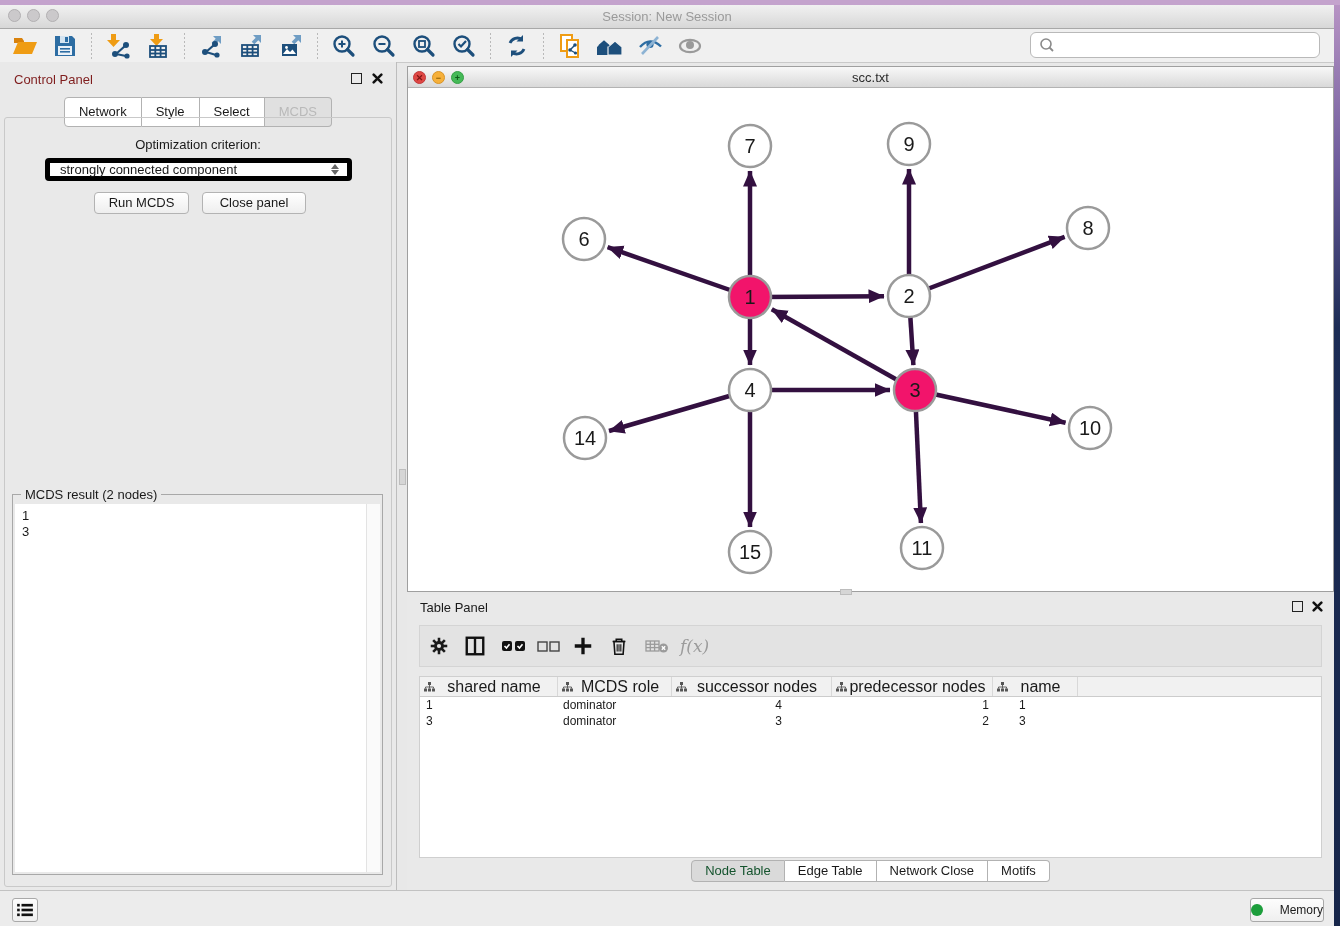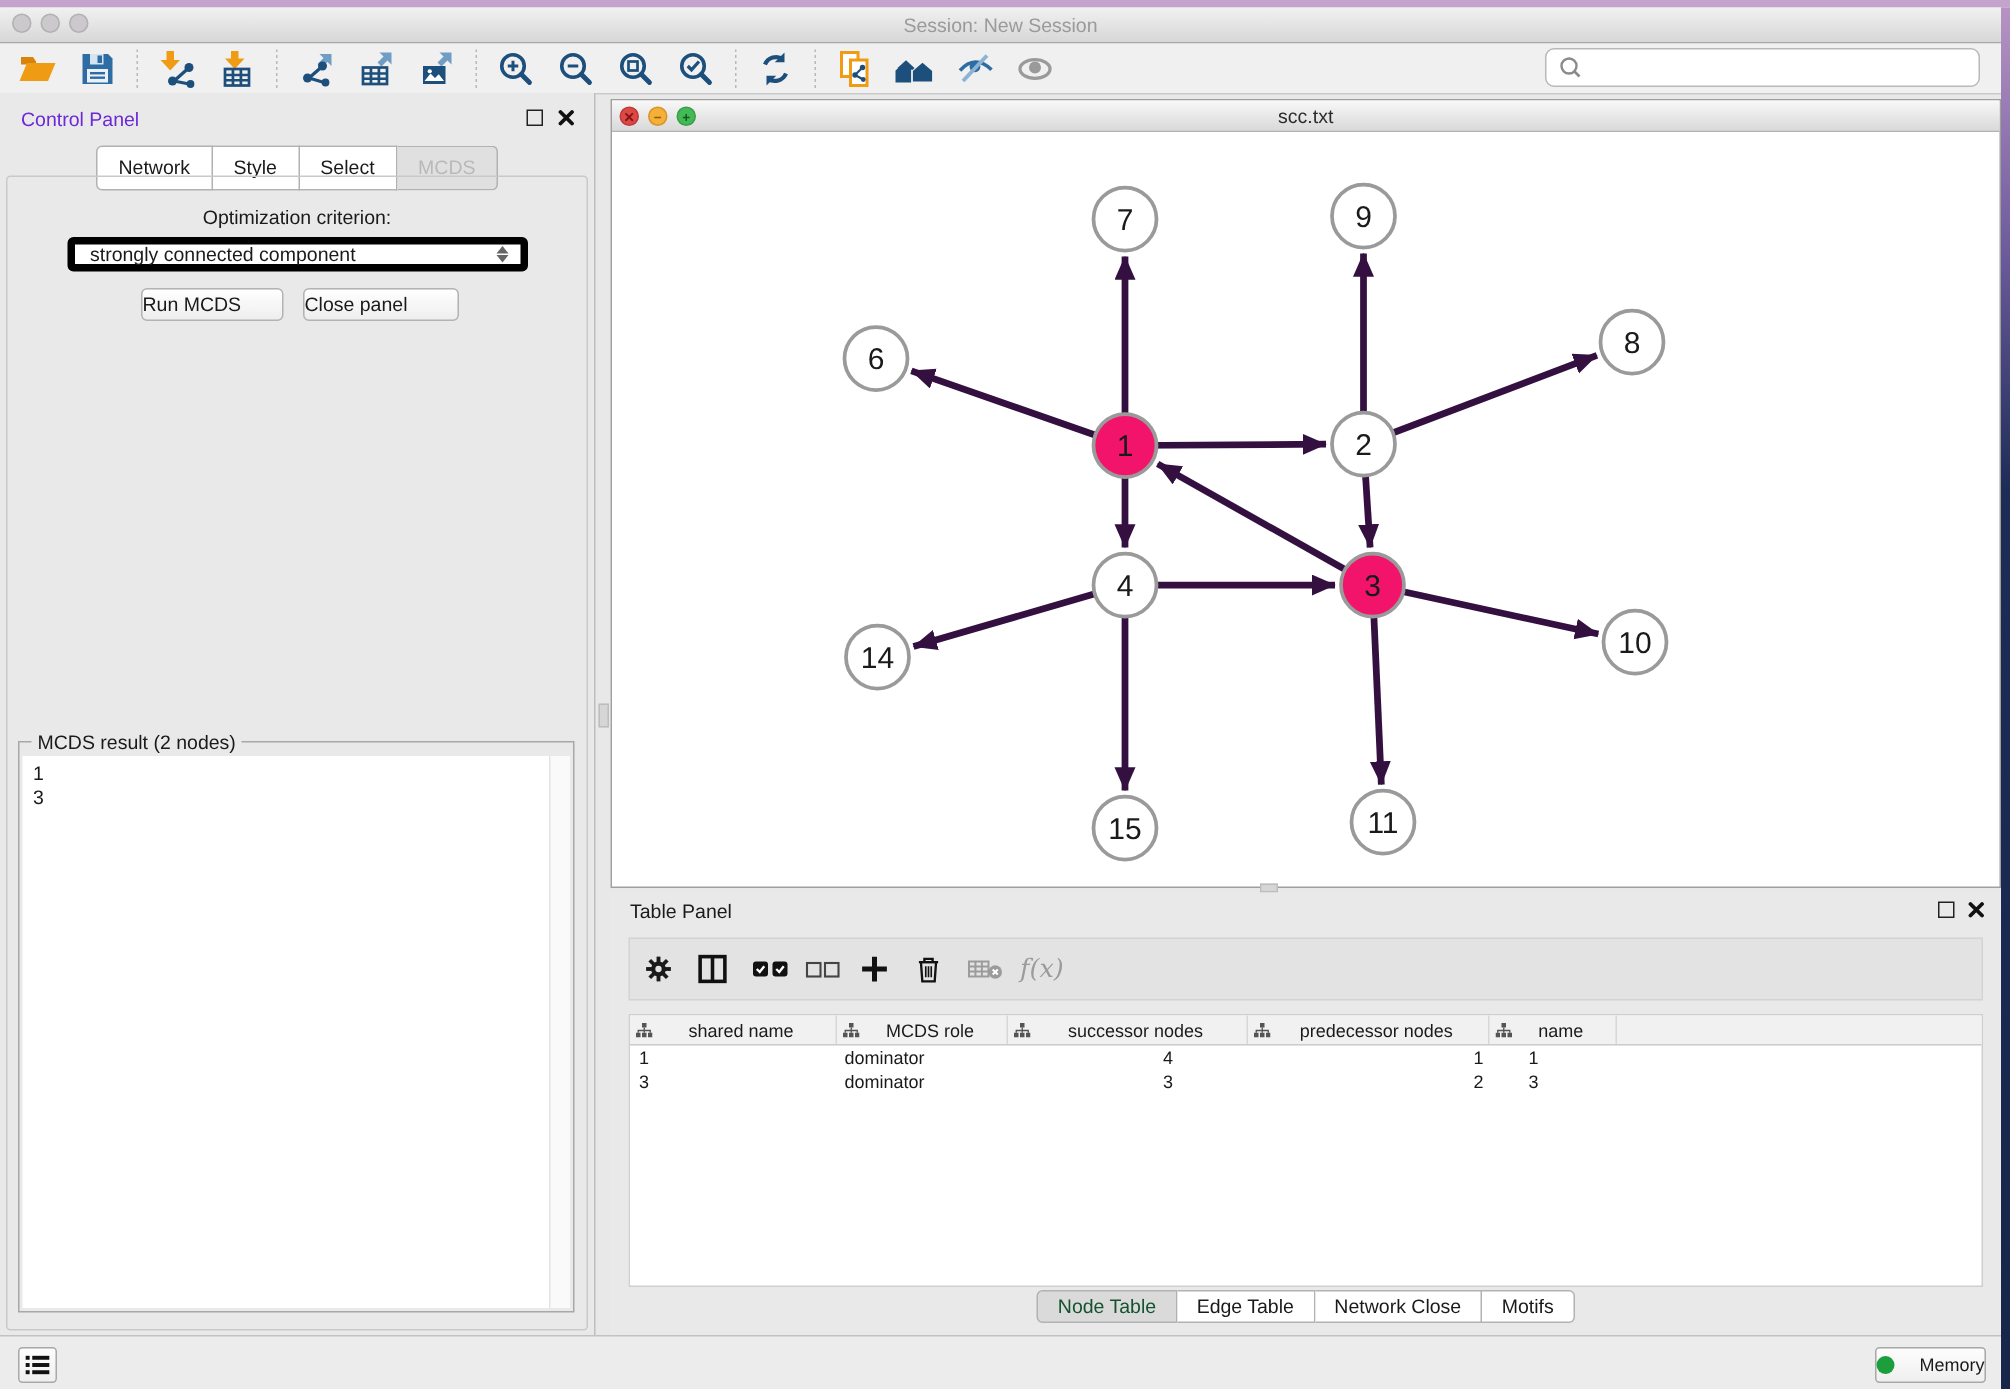--- a/index.html
+++ b/index.html
@@ -25,39 +25,39 @@
       border-bottom:1px solid #c9c9c9;display:flex;align-items:center}
   .tbi{width:30px;height:28px;display:flex;align-items:center;justify-content:center;flex:0 0 auto;margin:0 5px}
   .tbsep{width:1px;height:26px;flex:0 0 auto;margin:0 6px;
       background:repeating-linear-gradient(#b9b9b9 0 2px,transparent 2px 4px)}
   .searchbox{position:absolute;right:14px;top:3px;width:288px;height:24px;background:#fff;
       border:1px solid #b9b9b9;border-radius:6px;display:flex;align-items:center}
   .searchbox input{border:none;outline:none;flex:1;height:18px;font:13px "Liberation Sans",sans-serif;background:transparent}
 
   
   .control-panel{left:0;top:62px;width:397px;height:828px;background:#e9e9e9;border-right:1px solid #bdbdbd;box-sizing:border-box}
-  .panel-title{position:absolute;left:14px;top:10px;color:#6d28d9}
+  .panel-title{position:absolute;left:14px;top:10px;color:#7f1d1d}
   .wicon{position:absolute;top:11px;width:11px;height:11px;cursor:pointer}
   .float-box{border:1.5px solid #222;box-sizing:border-box;background:transparent}
   .mtabs{position:absolute;left:0;top:35px;width:100%;display:flex;justify-content:center}
   .mtab{padding:6px 14px;background:#fff;border:1px solid #b2b2b2;border-left:none;font-size:13px;line-height:16px;cursor:pointer}
   .mtab:first-child{border-left:1px solid #b2b2b2;border-radius:4px 0 0 4px}
   .mtab:last-child{border-radius:0 4px 4px 0}
   .mtab.active{background:#e0e0e0;color:#b9b9b9}
   .cp-body{position:absolute;left:4px;top:55px;width:388px;height:770px;
       border:1px solid #c9c9c9;border-radius:3px;box-sizing:border-box}
   .opt-label{position:absolute;left:0;top:75px;width:100%;text-align:center}
   .combo{position:absolute;left:45px;top:96px;width:307px;height:23px;background:#fff;
       border:5px solid #000000;border-radius:4px;box-sizing:border-box;display:flex;align-items:center;cursor:pointer}
   .combo .val{padding-left:10px;flex:1}
   .stepper{width:14px;margin-right:5px;display:flex;flex-direction:column;align-items:center;gap:1px}
   .tri-up{width:0;height:0;border-left:4px solid transparent;border-right:4px solid transparent;border-bottom:5px solid #666}
   .tri-dn{width:0;height:0;border-left:4px solid transparent;border-right:4px solid transparent;border-top:5px solid #666}
   .mbtn{position:absolute;top:130px;height:22px;background:linear-gradient(#ffffff,#eeeeee);
-      border:1px solid #b3b3b3;border-radius:4px;box-sizing:border-box;line-height:20px;cursor:pointer}
+      border:1px solid #b3b3b3;border-radius:4px;box-sizing:border-box;text-align:center;line-height:20px;cursor:pointer}
   .result-group{position:absolute;left:12px;top:432px;width:371px;height:381px;
       border:1px solid #a8a8a8;box-sizing:border-box}
   .result-label{position:absolute;left:8px;top:-8px;background:#e9e9e9;padding:0 4px}
   .result-white{position:absolute;left:2px;top:9px;right:2px;bottom:2px;background:#fff;overflow:hidden}
   .result-scroll{position:absolute;right:0;top:0;width:13px;height:100%;background:#fafafa;border-left:1px solid #e3e3e3}
   .result-pre{margin:0;padding:4px 7px;font:13px "Liberation Sans",sans-serif;line-height:16px;white-space:pre}
 
   
   .net-frame{left:407px;top:66px;width:927px;height:526px;background:#fff;
       border:1px solid #9f9f9f;box-sizing:border-box}
@@ -73,21 +73,21 @@
   
   .table-panel{left:407px;top:595px;width:927px;height:295px;background:#e9e9e9}
   .tp-toolbar{position:absolute;left:12px;top:30px;width:903px;height:42px;background:#e3e3e3;
       border:1px solid #d4d4d4;box-sizing:border-box;display:flex;align-items:center}
   .tpi{width:34px;height:34px;display:flex;align-items:center;justify-content:flex-start;flex:0 0 auto;margin:0 1px;cursor:pointer}
   .fx-label{font-family:"DejaVu Serif",serif;font-style:italic;font-size:17px;color:#9b9b9b}
   .grid{position:absolute;left:12px;top:81px;width:903px;height:182px;background:#fff;
       border:1px solid #cfcfcf;box-sizing:border-box}
   .grid-header{display:flex;height:19px;background:#f1f1f1;border-bottom:1px solid #cccccc}
   .gh{display:flex;align-items:center;border-right:1px solid #d8d8d8;box-sizing:border-box;
-      font-size:12px;padding:0 4px;cursor:pointer}
+      font-size:16px;padding:0 4px;cursor:pointer}
   .gh .ghlab{flex:1;text-align:center}
   .grow{display:flex;height:16px;font-size:12px;cursor:default}
   .gc{box-sizing:border-box;overflow:hidden;white-space:nowrap}
   .tp-tabs{position:absolute;left:0;bottom:8px;width:100%;display:flex;justify-content:center}
   .btab{padding:2px 13px;background:#fff;border:1px solid #b2b2b2;border-left:none;font-size:13px;line-height:16px;cursor:pointer}
   .btab:first-child{border-left:1px solid #b2b2b2;border-radius:4px 0 0 4px}
   .btab:last-child{border-radius:0 4px 4px 0}
   .btab.active{background:#dadada;color:#14532d}
 
   

